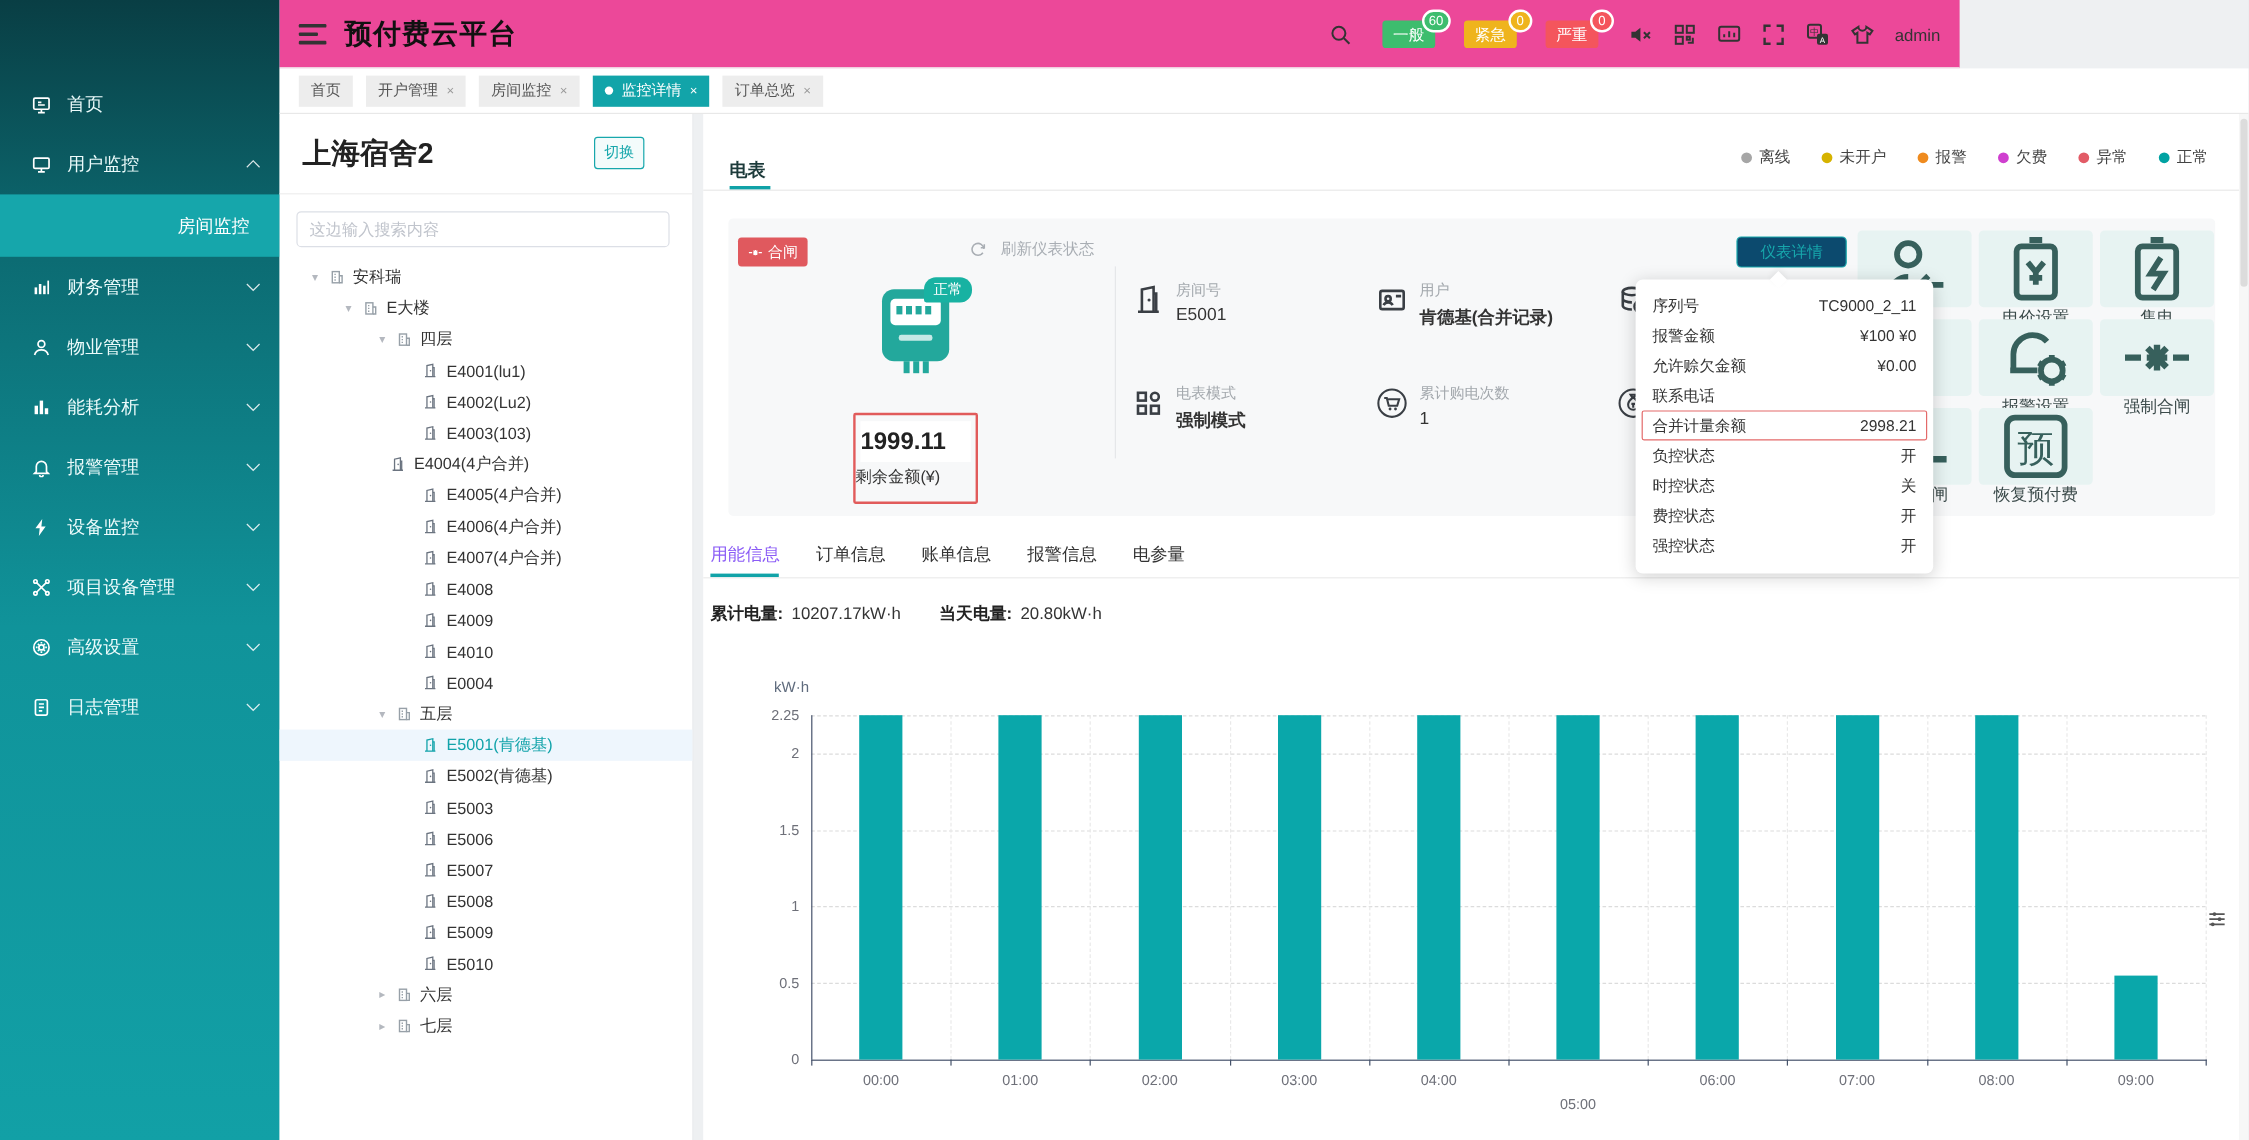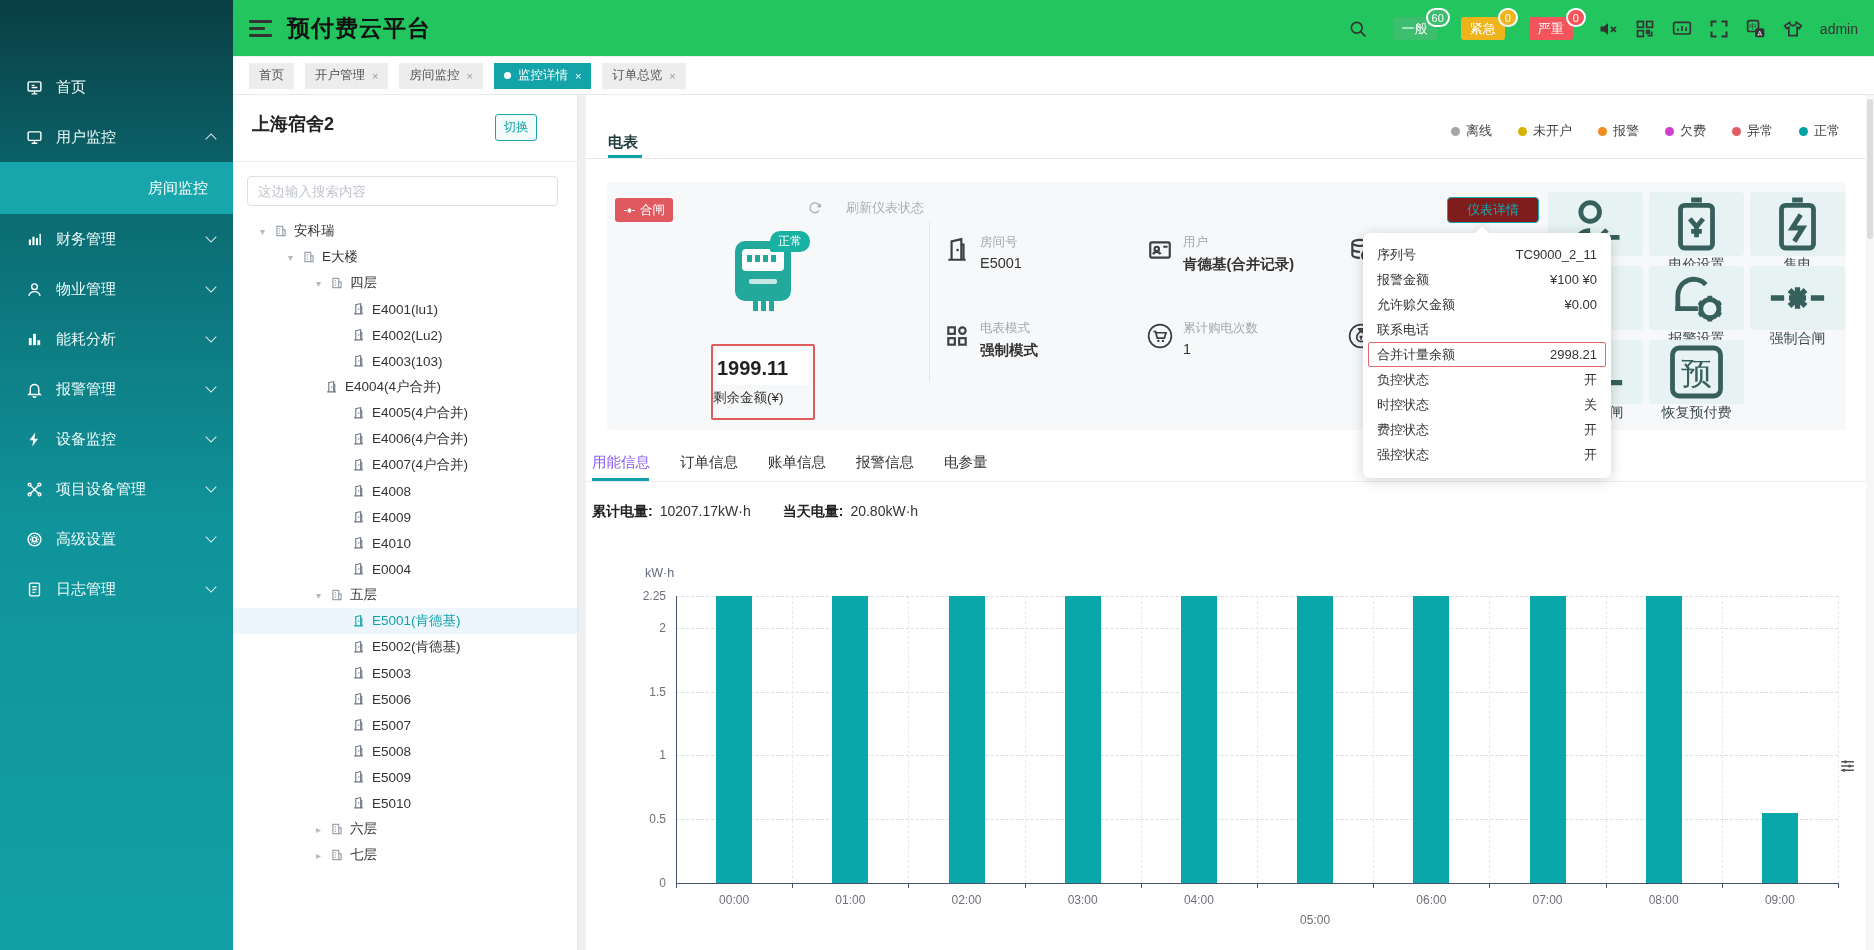--- a/index.html
+++ b/index.html
@@ -13,21 +13,21 @@
   #side-menu{position:absolute;top:62px;left:0;right:0}
   .side-item{height:50px;display:flex;align-items:center;padding:0 18px 0 26px;color:#ecfbfb;font-size:15px;gap:13px;cursor:pointer}
   .side-item .ic{width:17px;height:17px;color:#fff;flex:none}
   .side-item .lbl{flex:1;white-space:nowrap}
   .chv{width:8px;height:8px;border-right:1.6px solid rgba(255,255,255,.85);border-bottom:1.6px solid rgba(255,255,255,.85);transform:rotate(45deg);margin-top:-4px}
   .chv.up{transform:rotate(-135deg);margin-top:4px}
   .side-sub{height:52px;display:flex;align-items:center;padding-left:148px;color:#fff;font-size:15px;cursor:pointer}
   .side-sub.active{background:#16a6ab}
 
   
-  #topbar{position:absolute;left:233px;top:0;width:1641px;height:57px;background:#22c55e;border-bottom:1px solid #f0f0f0}
+  #topbar{position:absolute;left:233px;top:0;width:1400px;height:57px;background:#ec4899;border-bottom:1px solid #f0f0f0}
   .burger{position:absolute;left:16px;top:20px;width:23px;height:17px;display:flex;flex-direction:column;justify-content:space-between;cursor:pointer}
   .burger i{height:2.6px;background:#333;border-radius:1px}
   .burger i:nth-child(2){width:70%}
   .title{position:absolute;left:54px;top:13px;font-size:23px;font-weight:bold;color:#111;letter-spacing:1px}
   #hdr-right{position:absolute;right:16px;top:0;height:57px;display:flex;align-items:center;gap:17px}
   .hicon{width:20px;height:20px;color:#333;cursor:pointer;flex:none}
   #badge-group{display:flex;align-items:center;gap:24px;margin:12px 8px}
   .badge{position:relative;height:23px;padding:0 9px;border-radius:3px;color:#fff;font-size:13px;display:flex;align-items:center;cursor:pointer}
   .badge sup{position:absolute;right:-13px;top:-9px;min-width:20px;height:19px;padding:0 4px;border-radius:10px;border:2px solid #fff;color:#fff;font-size:11px;display:flex;align-items:center;justify-content:center}
   .user{font-size:14px;color:#333;cursor:pointer}
@@ -35,21 +35,21 @@
   
   #tabbar{position:absolute;left:233px;top:57px;width:1641px;height:38px;background:#fff;border-bottom:1px solid #e8e8e8;display:flex;align-items:center;gap:11px;padding-left:16px}
   .tab{height:26px;padding:0 10px;background:#ededed;color:#555;font-size:12.5px;display:flex;align-items:center;gap:7px;cursor:pointer;white-space:nowrap}
   .tab .x{color:#999;font-size:11px}
   .tab.active{background:#12a4a9;color:#fff}
   .tab.active .x{color:#fff}
   .tab .dot{width:7px;height:7px;border-radius:50%;background:#fff}
 
   
   #treepanel{position:absolute;left:233px;top:95px;width:345px;height:855px;background:#fff;border-right:1px solid #e4e7ea}
-  .tp-title{position:absolute;left:19px;top:17px;font-size:18px;font-weight:bold;color:#222}
+  .tp-title{position:absolute;left:19px;top:17px;font-size:24px;font-weight:bold;color:#222}
   .switch-btn{position:absolute;left:262px;top:19px;width:42px;height:27px;border:1px solid #17a7ac;color:#17a7ac;background:#f3fbfb;font-size:12.5px;border-radius:3px;cursor:pointer}
   .tp-div{position:absolute;top:66px;left:0;width:100%;border-top:1px solid #eee}
   .search{position:absolute;left:14px;top:81px;width:311px;height:30px;border:1px solid #dcdfe6;border-radius:4px;padding:0 10px;font-size:13.5px;color:#333;outline:none}
   .search::placeholder{color:#c0c4cc}
   #tree{position:absolute;left:0;top:123px;width:100%}
   .trow{height:26px;display:flex;align-items:center;font-size:13.5px;color:#333;cursor:pointer}
   .trow .caret{color:#b4b8bf;font-size:10px;width:14px;flex:none}
   .trow .bic{width:14px;height:14px;color:#97a0a8;margin:0 6px 0 0;flex:none}
   .trow .lic{width:13px;height:14px;color:#6b7480;margin-right:7px;flex:none}
   .trow.selected{background:#eef6fd;color:#12a3aa}
@@ -60,33 +60,33 @@
   .sec-title{position:absolute;left:22px;top:38px;font-size:15px;font-weight:bold;color:#1d3b3b}
   .sec-underline{position:absolute;left:22px;top:60px;width:34px;height:3px;background:#10a2a7}
   .sec-border{position:absolute;left:0;top:63px;width:100%;border-top:1px solid #e9e9e9}
   #legend{position:absolute;right:26px;top:27px;display:flex;align-items:center;gap:26px}
   .lg-item{display:flex;align-items:center;gap:6px;font-size:13px;color:#444}
   .lg-dot{width:9px;height:9px;border-radius:50%}
 
   .card{position:absolute;left:21px;top:87px;width:1239px;height:248px;background:#f7f8f9;border-radius:4px;z-index:1}
   .sw-badge{position:absolute;left:8px;top:16px;height:24px;padding:0 8px;background:#e0595e;border-radius:3px;color:#fff;font-size:12.5px;display:flex;align-items:center;gap:4px}
   .sw-badge .ic{width:13px;height:13px;color:#fff}
-  .refresh{position:absolute;left:201px;top:17px;display:flex;align-items:center;gap:24px;font-size:13px;color:#a9aeb4;cursor:pointer}
+  .refresh{position:absolute;left:201px;top:17px;display:flex;align-items:center;gap:12px;font-size:13px;color:#a9aeb4;cursor:pointer}
   .refresh .ic{width:14px;height:14px;color:#a9aeb4}
   .vdiv{position:absolute;left:322px;top:40px;width:1px;height:160px;background:#e5e7e9}
   .meter-wrap{position:absolute;left:122px;top:57px;width:68px;height:74px}
   .status-pill{position:absolute;left:163px;top:49px;height:21px;padding:0 8px;background:#18b2a2;border-radius:10px 10px 10px 2px;color:#fff;font-size:12px;display:flex;align-items:center;z-index:2}
   .red-box{position:absolute;left:104px;top:162px;width:104px;height:76px;border:2px solid #e15b5b;border-radius:2px;}
   .red-box .num{margin:5px 4px 0;background:#fff;font-size:20px;font-weight:bold;color:#222;line-height:34px}
   .red-box .cap{margin-top:4px;font-size:13.5px;color:#333}
   .info-ic{position:absolute;width:26px;height:26px;color:#3a3f45}
   .info-lb{position:absolute;font-size:12.5px;color:#a3a8ad;white-space:nowrap}
   .info-vl{position:absolute;font-size:14.5px;color:#333;white-space:nowrap}
   .info-vl.b{font-weight:bold}
-  .details-btn{position:absolute;left:840px;top:15px;width:92px;height:26px;border:1px solid #17a7ac;background:#7f1d1d;color:#17a7ac;font-size:13px;border-radius:4px;cursor:pointer;z-index:3}
+  .details-btn{position:absolute;left:840px;top:15px;width:92px;height:26px;border:1px solid #17a7ac;background:#0c4a6e;color:#17a7ac;font-size:13px;border-radius:4px;cursor:pointer;z-index:3}
 
   #actions{position:absolute;left:962px;top:97px;display:grid;grid-template-columns:repeat(3,95px);grid-auto-rows:64px;gap:10px 6px;z-index:2}
   .act{background:#e7f3f2;border-radius:4px;text-align:center;cursor:pointer;position:relative}
   .act .ic{width:19px;height:19px;color:#37605c;margin:10px auto 3px}
   .act .lb{font-size:14px;color:#3c4b4b;white-space:nowrap}
 
   #popup{position:absolute;left:777px;top:138px;width:248px;height:245px;background:#fff;border-radius:6px;
     box-shadow:0 2px 14px rgba(0,0,0,.18);z-index:20;padding:9px 14px}
   #popup:before{content:"";position:absolute;left:114px;top:-5px;width:10px;height:10px;background:#fff;transform:rotate(45deg);box-shadow:-2px -2px 5px rgba(0,0,0,.06)}
   .prow{height:25px;display:flex;align-items:center;justify-content:space-between;font-size:13px;color:#333}

